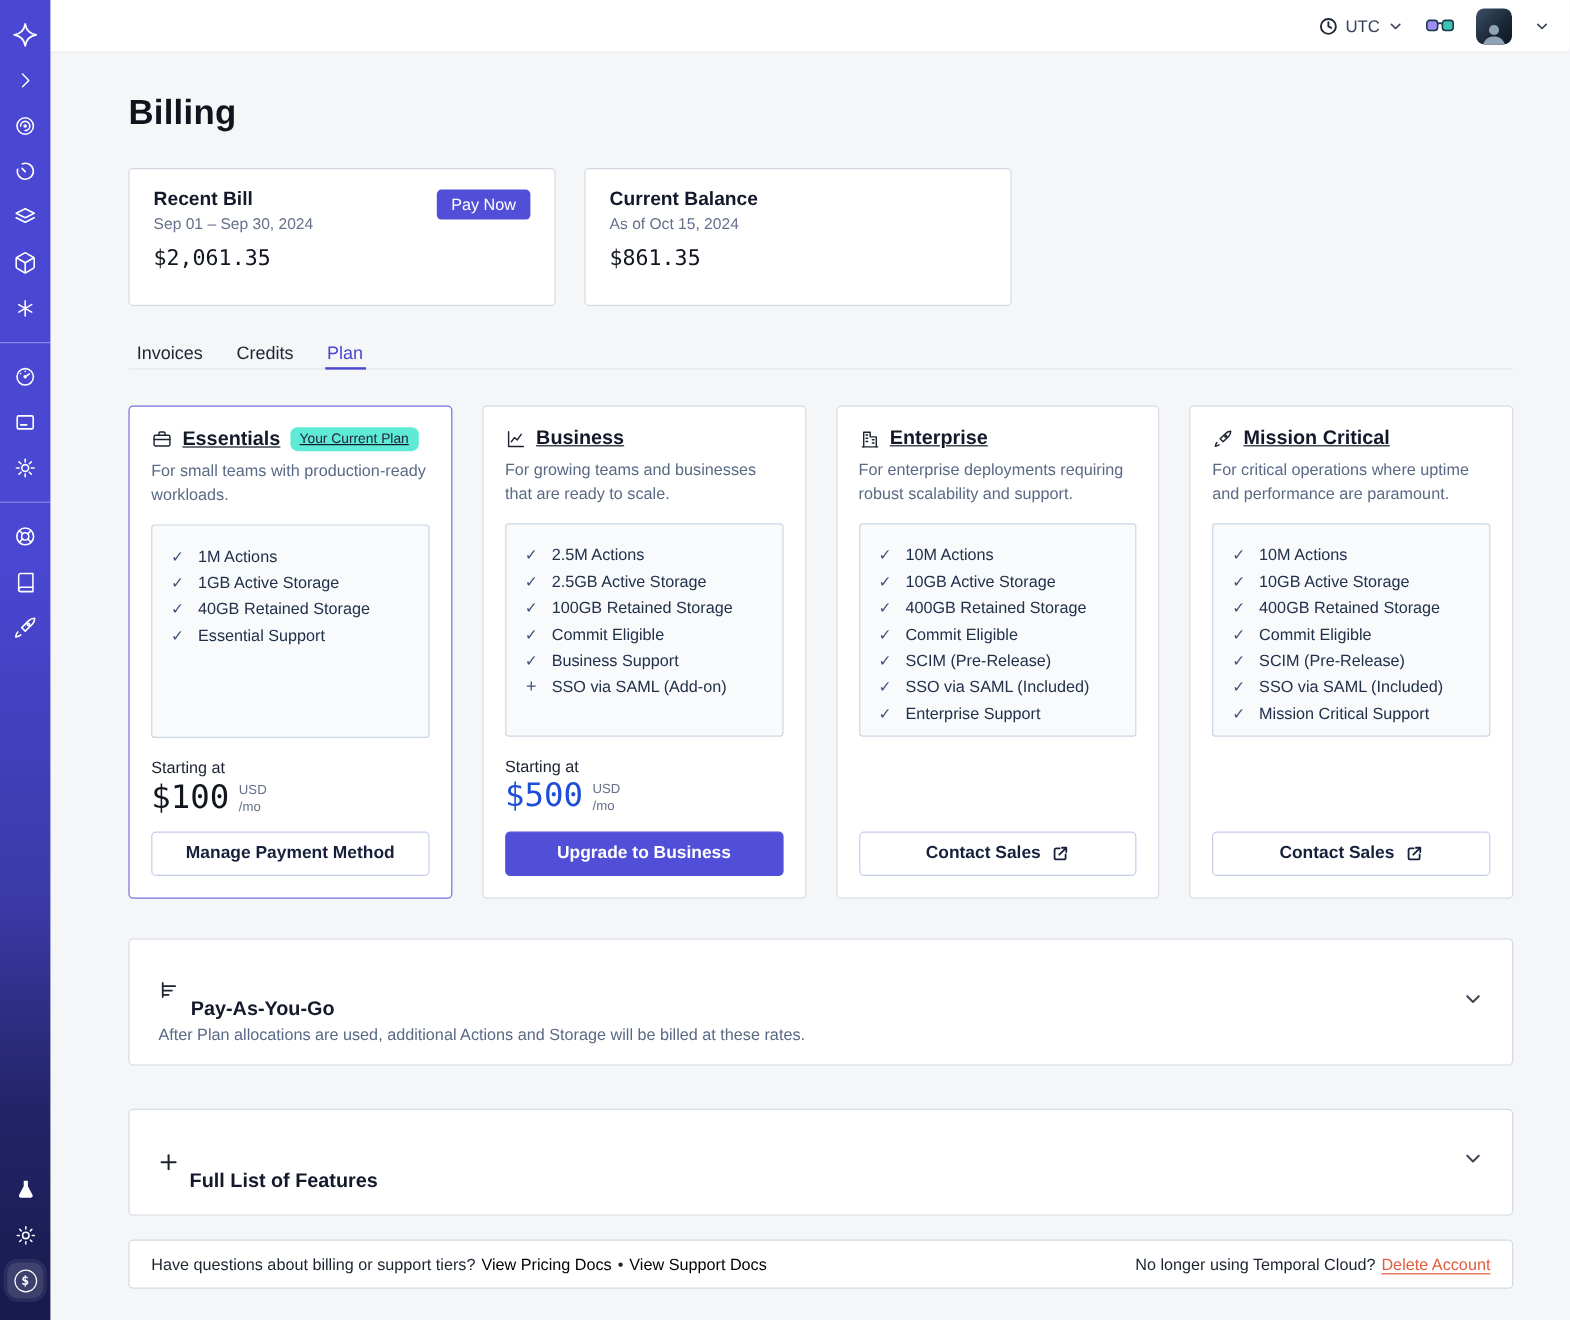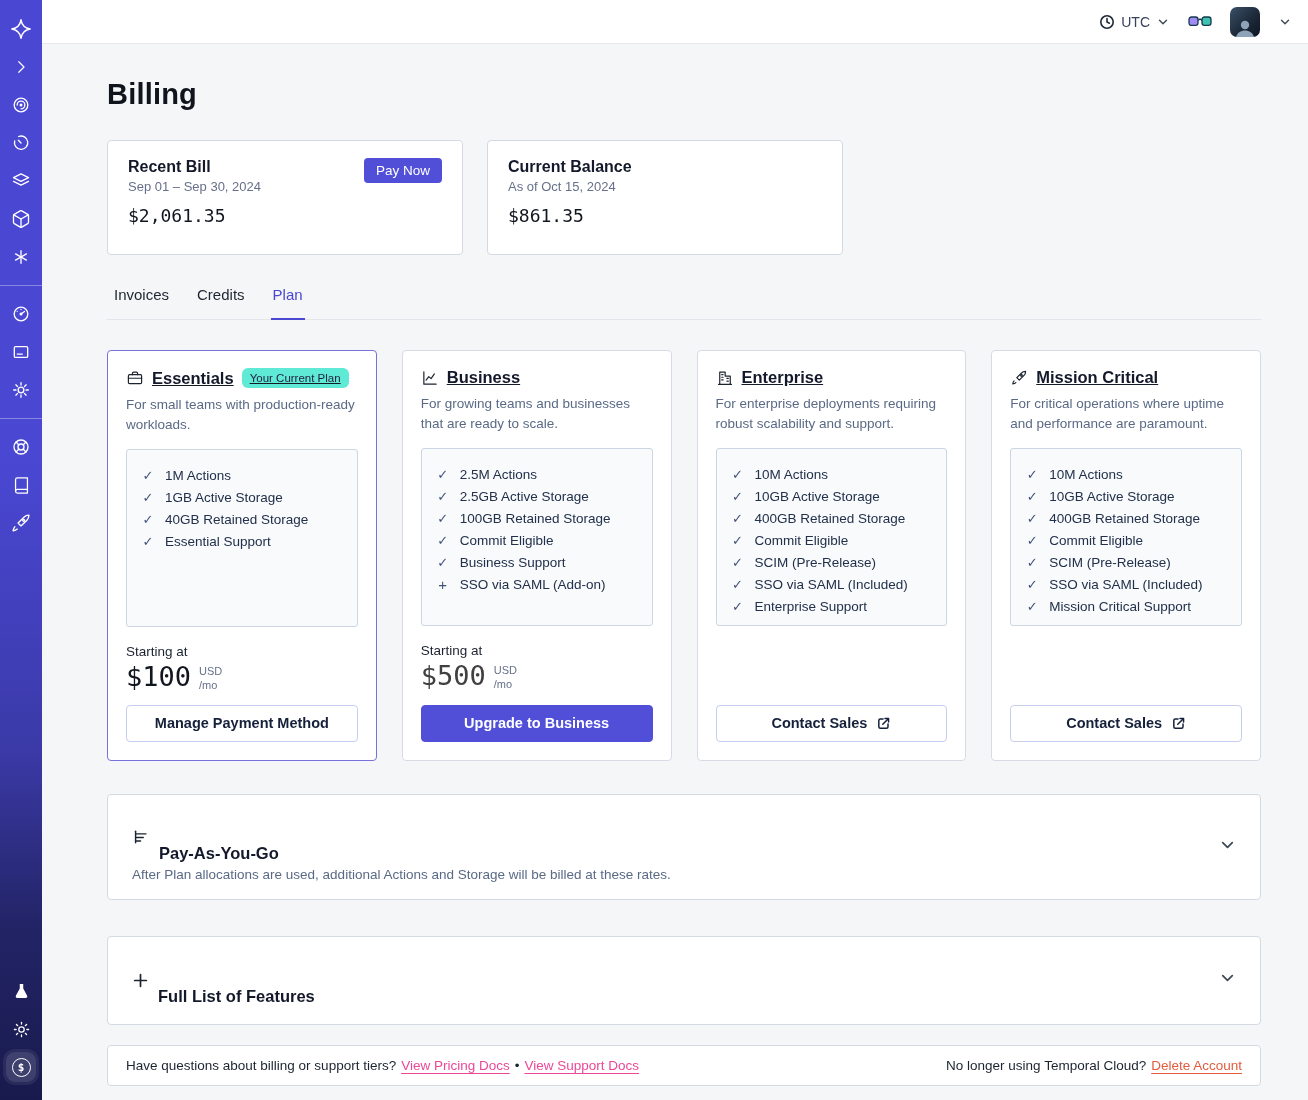--- a/index.html
+++ b/index.html
@@ -56,21 +56,21 @@
   .summary-title { font-size:16px; font-weight:600; color:#13192a; }
   .summary-sub { font-size:13px; color:#66708a; margin-top:3px; }
   .summary-amount { font-family:"DejaVu Sans Mono",monospace; font-size:18px; color:#11161f; margin-top:11px; }
   .btn-pay {
     background:#514fd8; color:#fff; border:none; border-radius:4px;
     font-size:13.5px; font-weight:500; padding:5px 12px; cursor:pointer;
     font-family:"Liberation Sans",sans-serif;
   }
   
   .tabs { display:flex; gap:24px; margin-top:25px; border-bottom:1px solid #e2e5eb; padding-left:5px; }
-  .tab { font-size:15px; color:#1d2531; padding:6px 2px 15px 2px; cursor:pointer; border-bottom:2px solid transparent; margin-bottom:-1px; }
+  .tab { font-size:15px; color:#1d2531; padding:6px 2px 3px 2px; cursor:pointer; border-bottom:2px solid transparent; margin-bottom:-1px; }
   .tab.active { color:#4a47d0; border-bottom-color:#4a47d0; font-weight:500; }
   
   .plans-row { display:flex; gap:25px; margin-top:30px; align-items:stretch; }
   .plan-card {
     width:270px; min-height:407px; background:#fff; border:1px solid #d7dce4; border-radius:4px;
     padding:17px 18px 18px 18px; display:flex; flex-direction:column;
   }
   .plan-card.current { border-color:#7view5; border:1px solid #7672d9; }
   .plan-head { display:flex; align-items:center; gap:8px;text-decoration:underline; }
   .plan-icon { color:#1c2430; display:flex; }
@@ -84,41 +84,41 @@
     margin-top:14px; height:178px; background:#f8fafc; border:1px solid #ccd6e2; border-radius:3px;
     padding:15px 14px; list-style:none; overflow:hidden;
   }
   .feature-box li { display:flex; align-items:flex-start; gap:10px; font-size:13.5px; color:#22304a; line-height:22px; }
   .feature-box .marker { color:#42527a; width:14px; flex:0 0 auto; font-size:13px; display:inline-flex; justify-content:center; }
   .feature-box .marker.plus { font-size:15px; }
   .price-block { margin-top:17px; }
   .starting-at { font-size:13.5px; font-weight:500; color:#1a2230; }
   .price-row { display:flex; align-items:flex-start; margin-top:2px; }
   .price { font-family:"DejaVu Sans Mono",monospace; font-size:27px; color:#11161f; }
-  .price.accent { color:#404040; }
+  .price.accent { color:#1d4ed8; }
   .per-block { display:flex; flex-direction:column; font-size:11px; color:#66708a; margin-left:8px; margin-top:3px; line-height:1.3; }
   .plan-spacer { flex:1 1 auto; }
   .btn-plan {
     width:100%; height:37px; border-radius:4px; font-size:14.5px; font-weight:600; cursor:pointer;
     display:flex; align-items:center; justify-content:center; gap:9px;
     font-family:"Liberation Sans",sans-serif; margin-top:12px;
   }
   .btn-plan.secondary { background:#fff; border:1px solid #c6cdee; color:#16203a; }
   .btn-plan.primary { background:#514fd8; border:1px solid #514fd8; color:#fff; }
   
   .section-card { margin-top:33px; padding:17px 24px; position:relative; display:flex; flex-direction:column; justify-content:center; }
   .section-title-row { display:flex; align-items:center; gap:9px; }
   .section-title { font-size:16.5px; font-weight:600; color:#13192a;margin-top:32px; }
   .section-sub { font-size:13.5px; color:#5a6a85; margin-top:4px; }
   .section-chevron { position:absolute; right:24px; top:50%; transform:translateY(-50%); cursor:pointer; color:#3c4654; }
   .features-card { margin-top:36px; padding:18px 24px; }
   
   .footer-card { margin-top:20px; padding:12px 18px; display:flex; align-items:center; justify-content:space-between; }
   .foot-left, .foot-right { font-size:13.5px; color:#1c2430; display:flex; align-items:center; gap:5px; }
-  .foot-link { color:#ec4899; text-decoration:underline; text-underline-offset:3px; cursor:pointer; }
+  .foot-link { color:#000000; text-underline-offset:3px; cursor:pointer; }
   .foot-dot { color:#1c2430; }
   .delete-link { color:#e25c3d; text-decoration:underline; text-underline-offset:3px; cursor:pointer; }
   .svg-ic { stroke:currentColor; fill:none; stroke-width:1.6; stroke-linecap:round; stroke-linejoin:round; }
 </style>
 </head>
 <body>
 
 <aside class="sidebar">
   <div class="sb-item">
     <svg class="svg-ic" width="22" height="22" viewBox="0 0 24 24">

